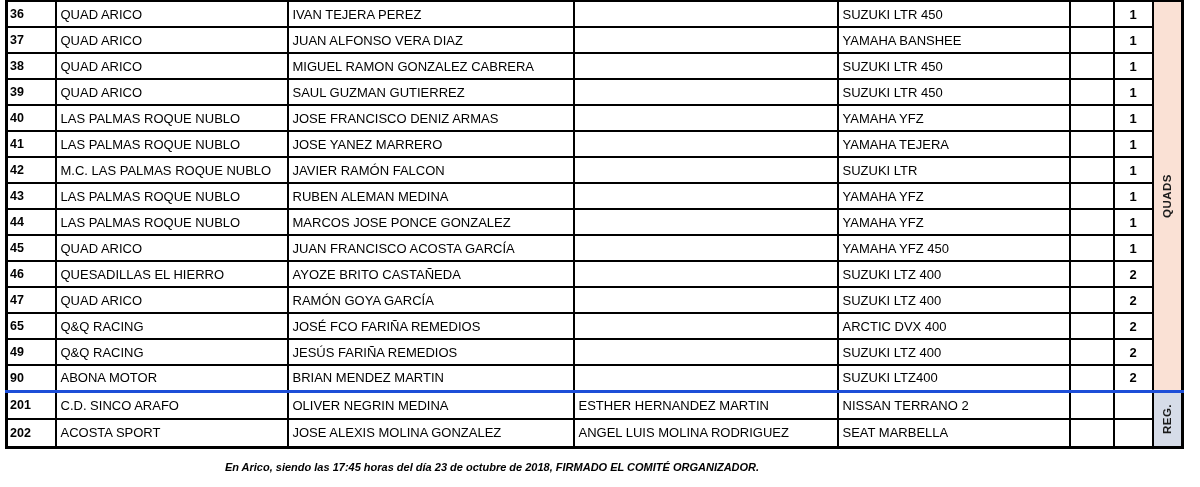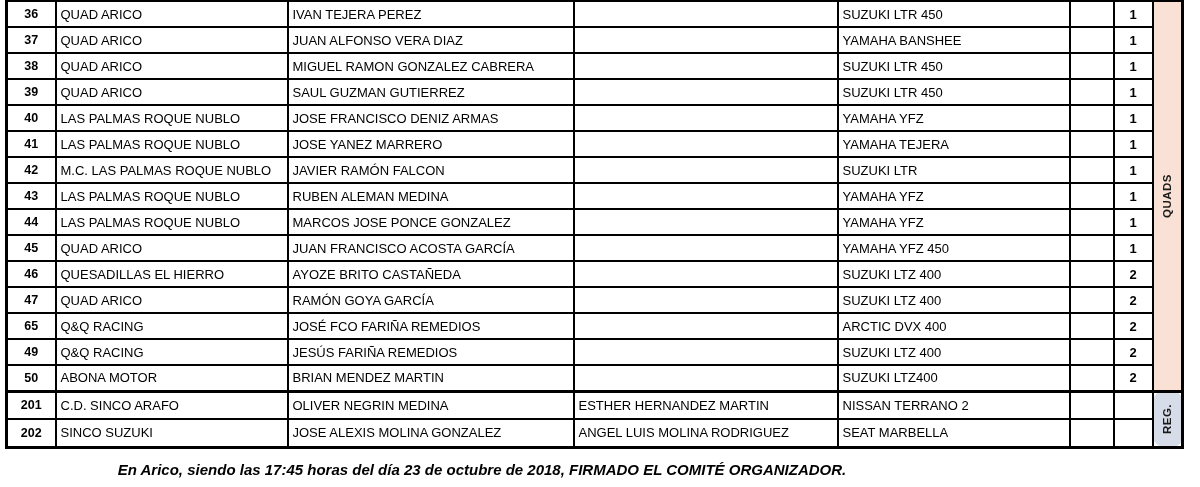--- a/index.html
+++ b/index.html
@@ -29,23 +29,23 @@
     border: 2px solid #000;
     padding: 0 4px;
     font-size: 13px;
     color: #000;
     white-space: nowrap;
     overflow: hidden;
     vertical-align: middle;
   }
   tr.r-quads { height: 26px; }
   tr.r-reg   { height: 28px; }
-  tr.section-start td { border-top: 3px solid #000000; border-radius: 11px; }
+  tr.section-start td { border-top: 3px solid #1d4ed8; }
   td.c-num {
-    text-align: center;
+    text-align: left;
     font-weight: bold;
     font-size: 12.5px;
     padding: 0 2px;
   }
   td.c-class {
     text-align: center;
     font-weight: 600;
     font-size: 13px;
     padding: 0 2px;
   }
@@ -65,25 +65,25 @@
   td.c-cat .vert {
     transform: rotate(-90deg);
     white-space: nowrap;
     font-weight: bold;
     font-size: 11.5px;
     letter-spacing: 0.5px;
     color: #1a1a1a;
   }
   .footer-note {
     position: absolute;
-    left: 8px;
+    left: 18px;
     top: 461px;
     width: 948px;
     text-align: center;
-    font-size: 15px;
+    font-size: 11px;
     font-style: italic;
     font-weight: bold;
     color: #000;
   }
 </style>
 </head>
 <body>
 
 <div class="page">
 
@@ -224,21 +224,21 @@
         <tr class="r-quads">
           <td class="c-num">49</td>
           <td>Q&amp;Q RACING</td>
           <td>JESÚS FARIÑA REMEDIOS</td>
           <td></td>
           <td>SUZUKI LTZ 400</td>
           <td></td>
           <td class="c-class">2</td>
         </tr>
         <tr class="r-quads">
-          <td class="c-num">50</td>
+          <td class="c-num">90</td>
           <td>ABONA MOTOR</td>
           <td>BRIAN MENDEZ MARTIN</td>
           <td></td>
           <td>SUZUKI LTZ400</td>
           <td></td>
           <td class="c-class">2</td>
         </tr>
         <tr class="r-reg section-start">
           <td class="c-num">201</td>
           <td>C.D. SINCO ARAFO</td>
@@ -248,21 +248,21 @@
           <td></td>
           <td class="c-class"></td>
           <td class="c-cat" rowspan="2" style="background: rgb(214, 220, 232);">
             <div class="vwrap">
               <span class="vert">REG.</span>
             </div>
           </td>
         </tr>
         <tr class="r-reg">
           <td class="c-num">202</td>
-          <td>SINCO SUZUKI</td>
+          <td>ACOSTA SPORT</td>
           <td>JOSE ALEXIS MOLINA GONZALEZ</td>
           <td>ANGEL LUIS MOLINA RODRIGUEZ</td>
           <td>SEAT MARBELLA</td>
           <td></td>
           <td class="c-class"></td>
         </tr>
       </tbody>
   </table>
 
   <div class="footer-note">En Arico, siendo las 17:45 horas del día 23 de octubre de 2018, FIRMADO EL COMITÉ ORGANIZADOR.</div>

